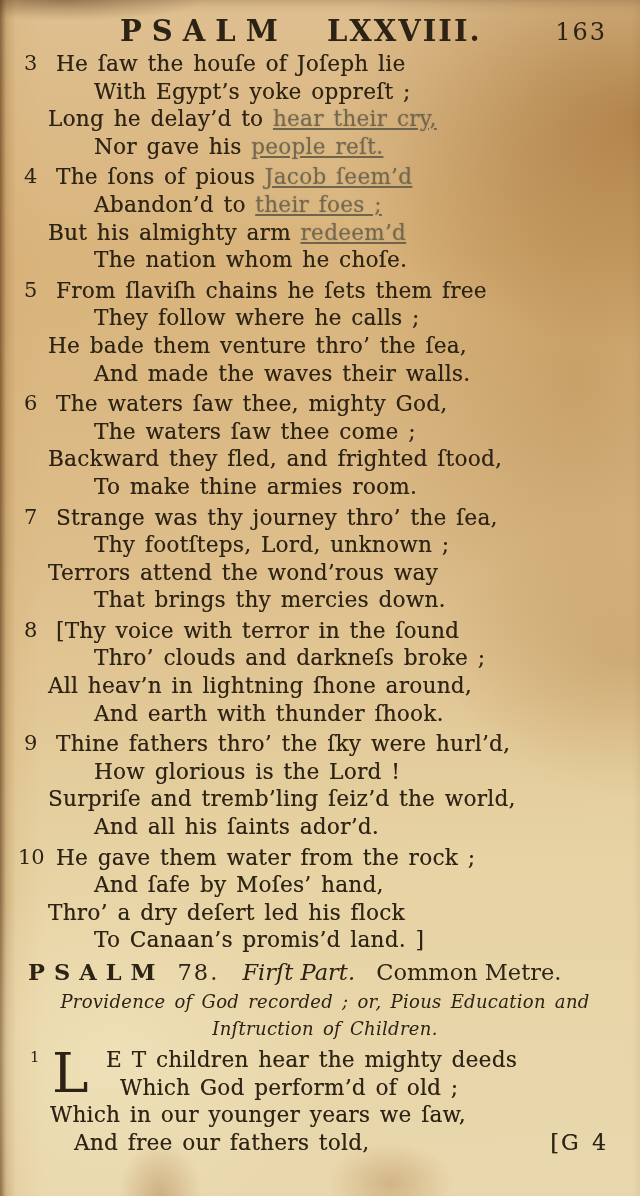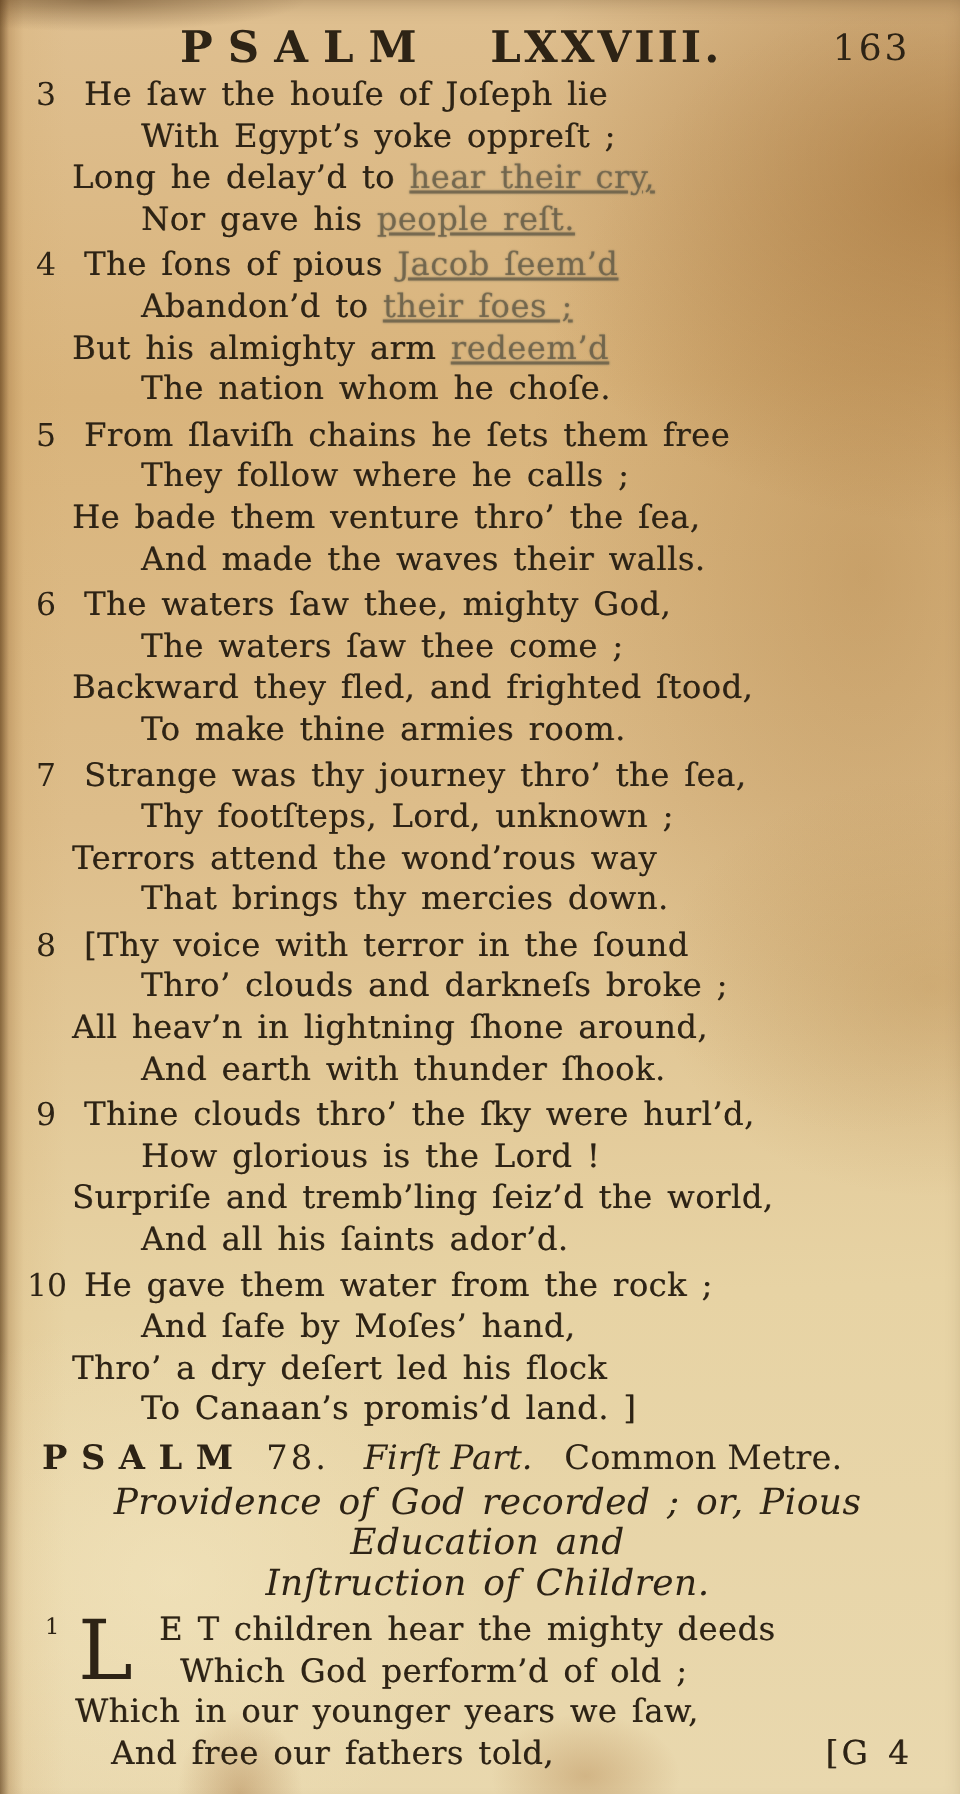--- a/index.html
+++ b/index.html
@@ -39,21 +39,21 @@
   .line.a { padding-left:34px; }
   .line.b { padding-left:72px; }
   .line.c { padding-left:26px; }
   .faded { color:rgba(94,86,66,.62); text-shadow:0 0 1.2px rgba(120,110,85,.8);text-decoration:underline; }
 
   .sec-heading { font-size:22.5px; line-height:31px; white-space:nowrap; padding-left:6px; }
   .sec-heading .wd { letter-spacing:9px; font-weight:bold; }
   .sec-heading .no { letter-spacing:2px; margin-left:6px; font-weight:normal; }
   .sec-heading .part { font-style:italic; margin-left:16px; }
   .sec-heading .metre { margin-left:14px; }
-  .subtitle { font-style:italic; font-size:24px; line-height:27px; text-align:center;
+  .subtitle { font-style:italic; font-size:18px; line-height:27px; text-align:center;
               letter-spacing:.3px; word-spacing:3px; }
 
   .first-verse { position:relative; margin-top:4px; }
   .fv-num { position:absolute; left:8px; top:2px; font-size:15px; }
   .dropcap { position:absolute; left:30px; top:1px; font-size:55px; line-height:52px; }
   .fl1 { padding-left:84px; }
   .fl2 { padding-left:98px; }
   .fl3 { padding-left:28px; }
   .fl4 { padding-left:52px; position:relative; }
   .signature { position:absolute; right:20px; top:0; font-size:22px; letter-spacing:2px; }
@@ -111,21 +111,21 @@
         </div>
         <div class="verse">
           <span class="vnum">8</span>
           <div class="line a"><span>[Thy voice with terror in the ſound</span></div>
           <div class="line b"><span>Thro’ clouds and darkneſs broke ;</span></div>
           <div class="line c"><span>All heav’n in lightning ſhone around,</span></div>
           <div class="line b"><span>And earth with thunder ſhook.</span></div>
         </div>
         <div class="verse">
           <span class="vnum">9</span>
-          <div class="line a"><span>Thine clouds thro’ the ſky were hurl’d,</span></div>
+          <div class="line a"><span>Thine fathers thro’ the ſky were hurl’d,</span></div>
           <div class="line b"><span>How glorious is the Lord !</span></div>
           <div class="line c"><span>Surpriſe and tremb’ling ſeiz’d the world,</span></div>
           <div class="line b"><span>And all his ſaints ador’d.</span></div>
         </div>
         <div class="verse">
           <span class="vnum w10">10</span>
           <div class="line a"><span>He gave them water from the rock ;</span></div>
           <div class="line b"><span>And ſafe by Moſes’ hand,</span></div>
           <div class="line c"><span>Thro’ a dry deſert led his flock</span></div>
           <div class="line b"><span>To Canaan’s promis’d land. ]</span></div>

